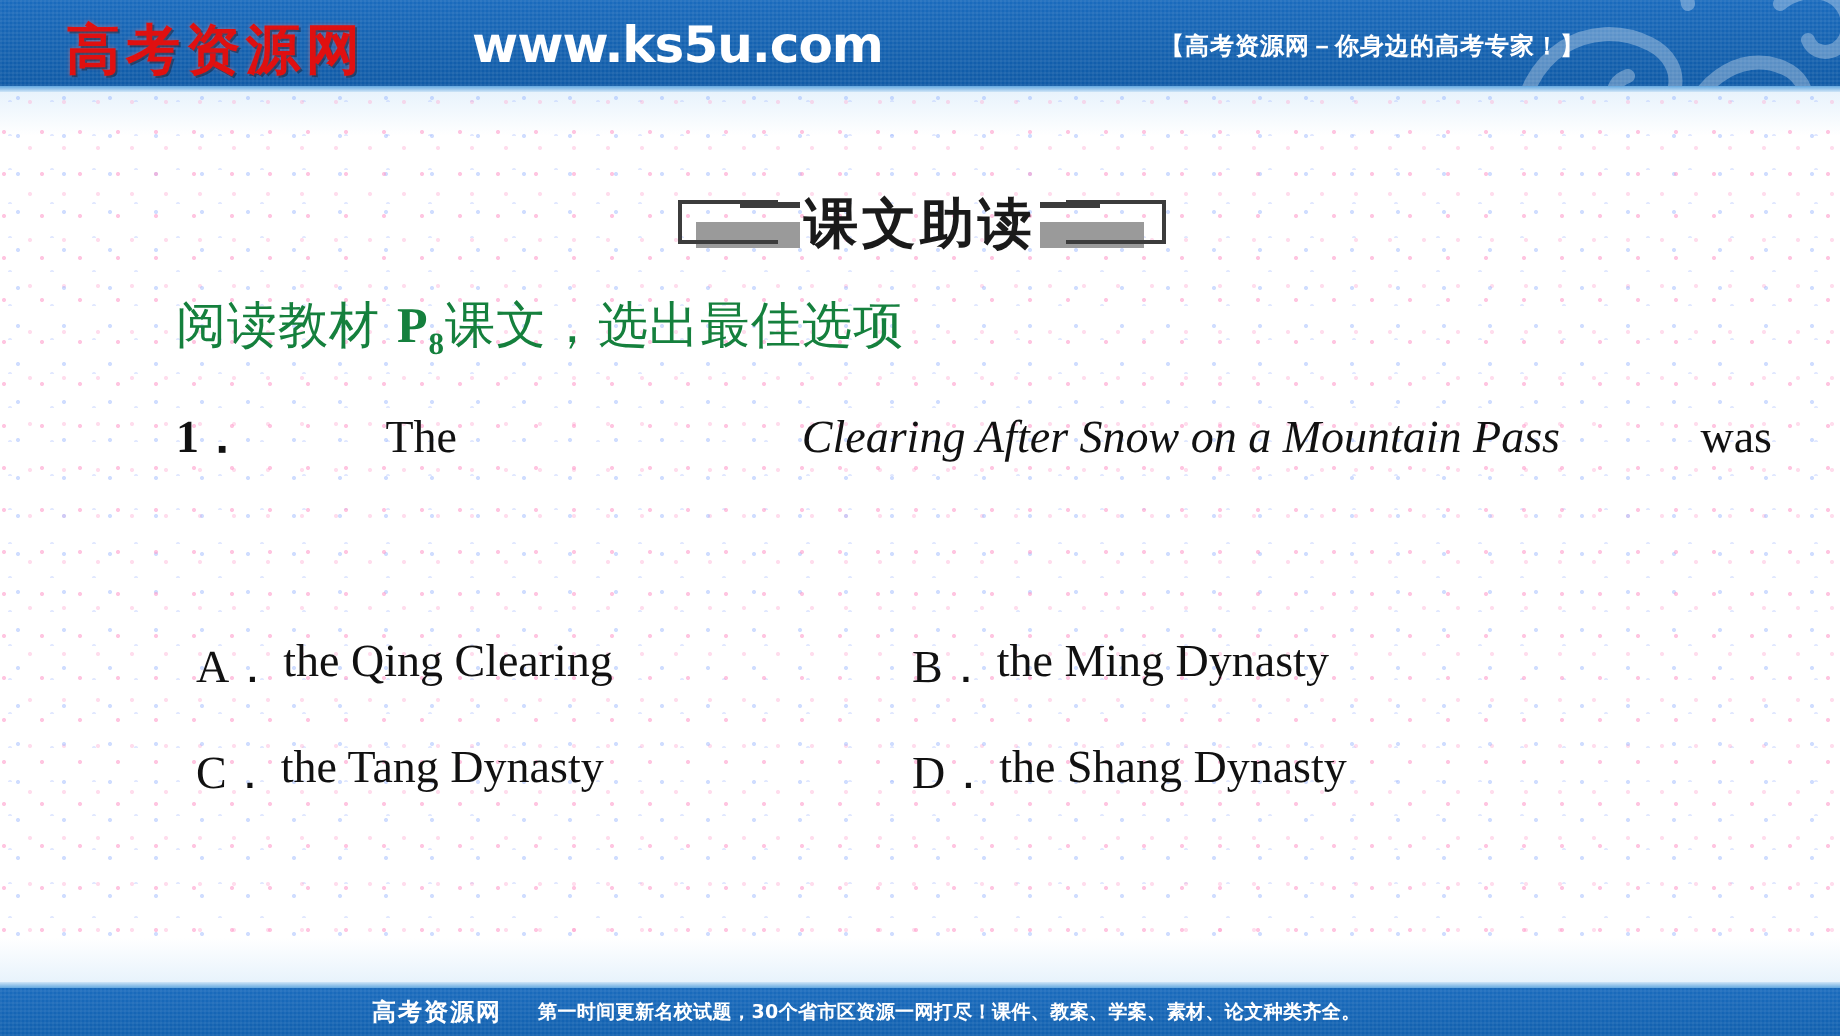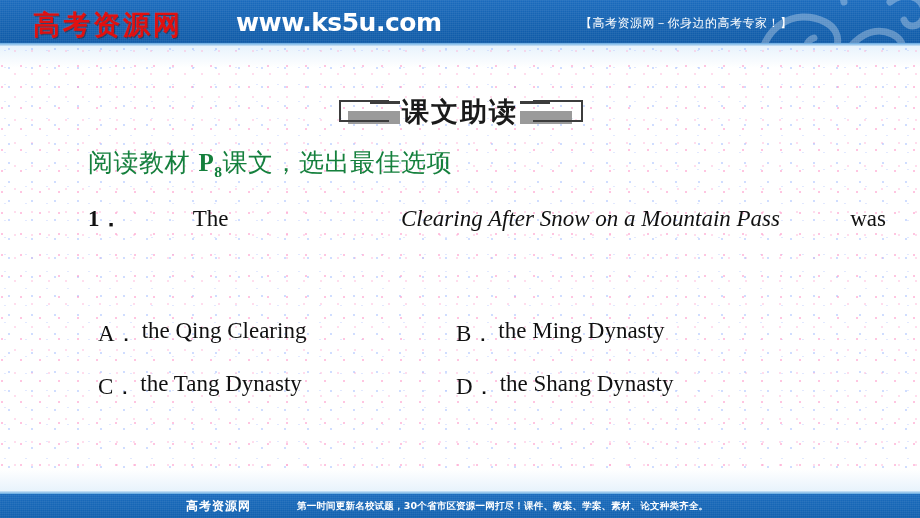--- a/index.html
+++ b/index.html
@@ -91,21 +91,21 @@
     color: #ffffff;
     letter-spacing: -0.5px;
     white-space: nowrap;
   }
   .logo-tagline {
     position: absolute;
     left: 580px;
     top: 15px;
     font-family: "DejaVu Sans", "Liberation Sans", sans-serif;
     font-size: 12px;
-    font-weight: normal;
+    font-weight: bold;
     color: #ffffff;
     letter-spacing: 0.5px;
     white-space: nowrap;
   }
 
   
   .header-underband {
     position: absolute;
     left: 0; top: 43px;
     width: 920px;
@@ -338,21 +338,21 @@
     top: 4px;
     font-family: "DejaVu Sans", "Liberation Sans", sans-serif;
     font-size: 12px;
     font-weight: bold;
     color: #ffffff;
     letter-spacing: 1px;
     white-space: nowrap;
   }
   .footer-text {
     position: absolute;
-    left: 297px;
+    left: 269px;
     top: 6px;
     font-family: "DejaVu Sans", "Liberation Sans", sans-serif;
     font-size: 9.5px;
     font-weight: bold;
     color: #ffffff;
     letter-spacing: 0.2px;
     white-space: nowrap;
   }
 </style>
 </head>

